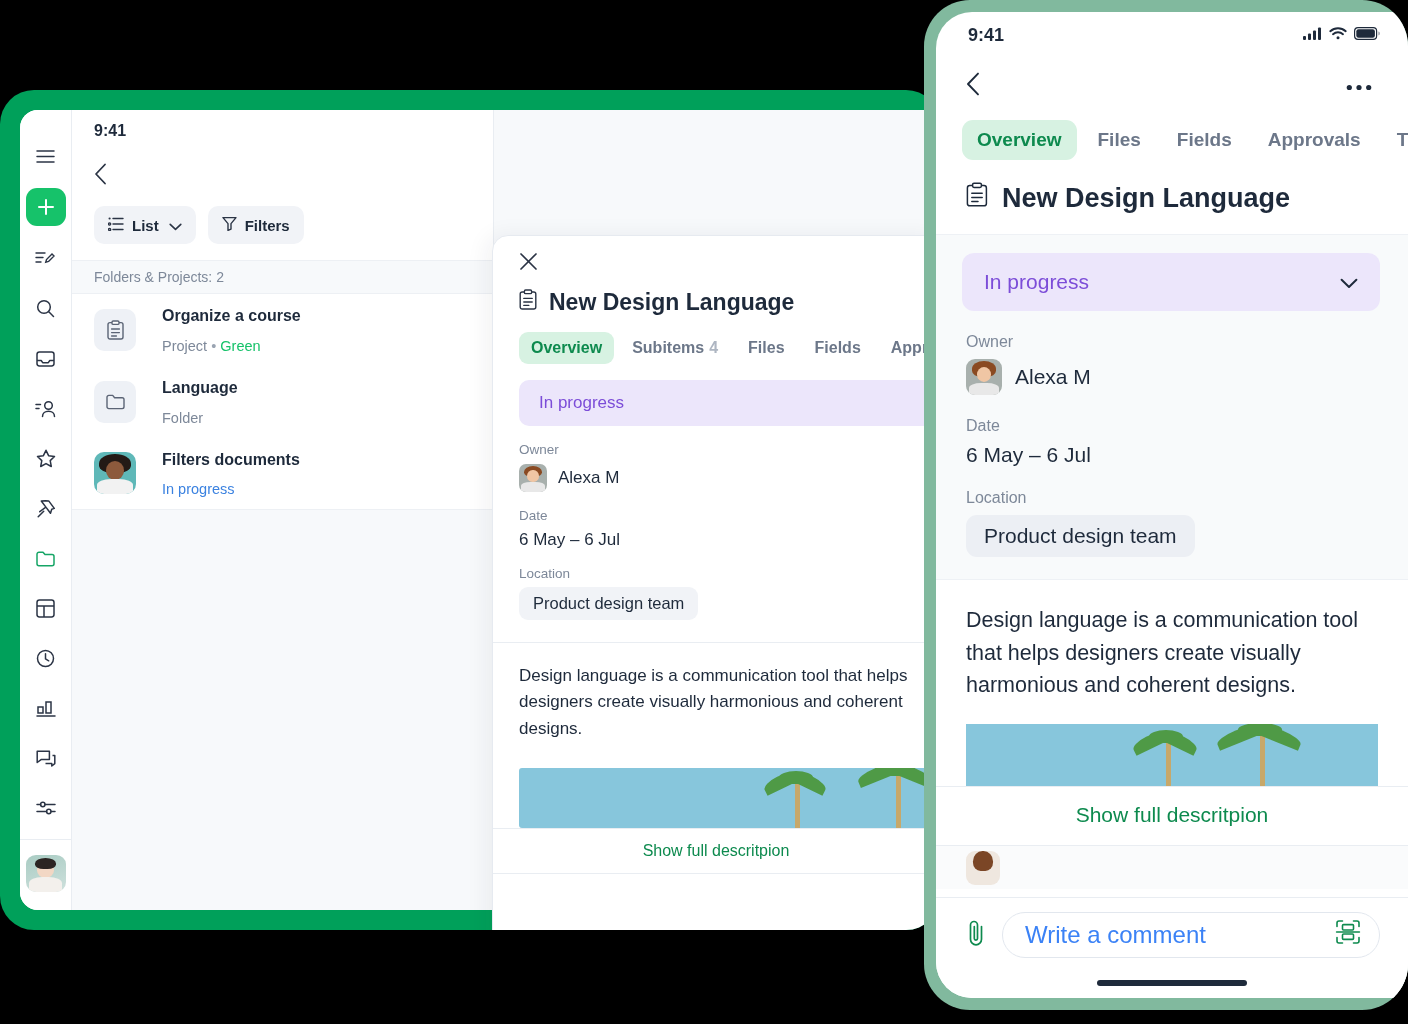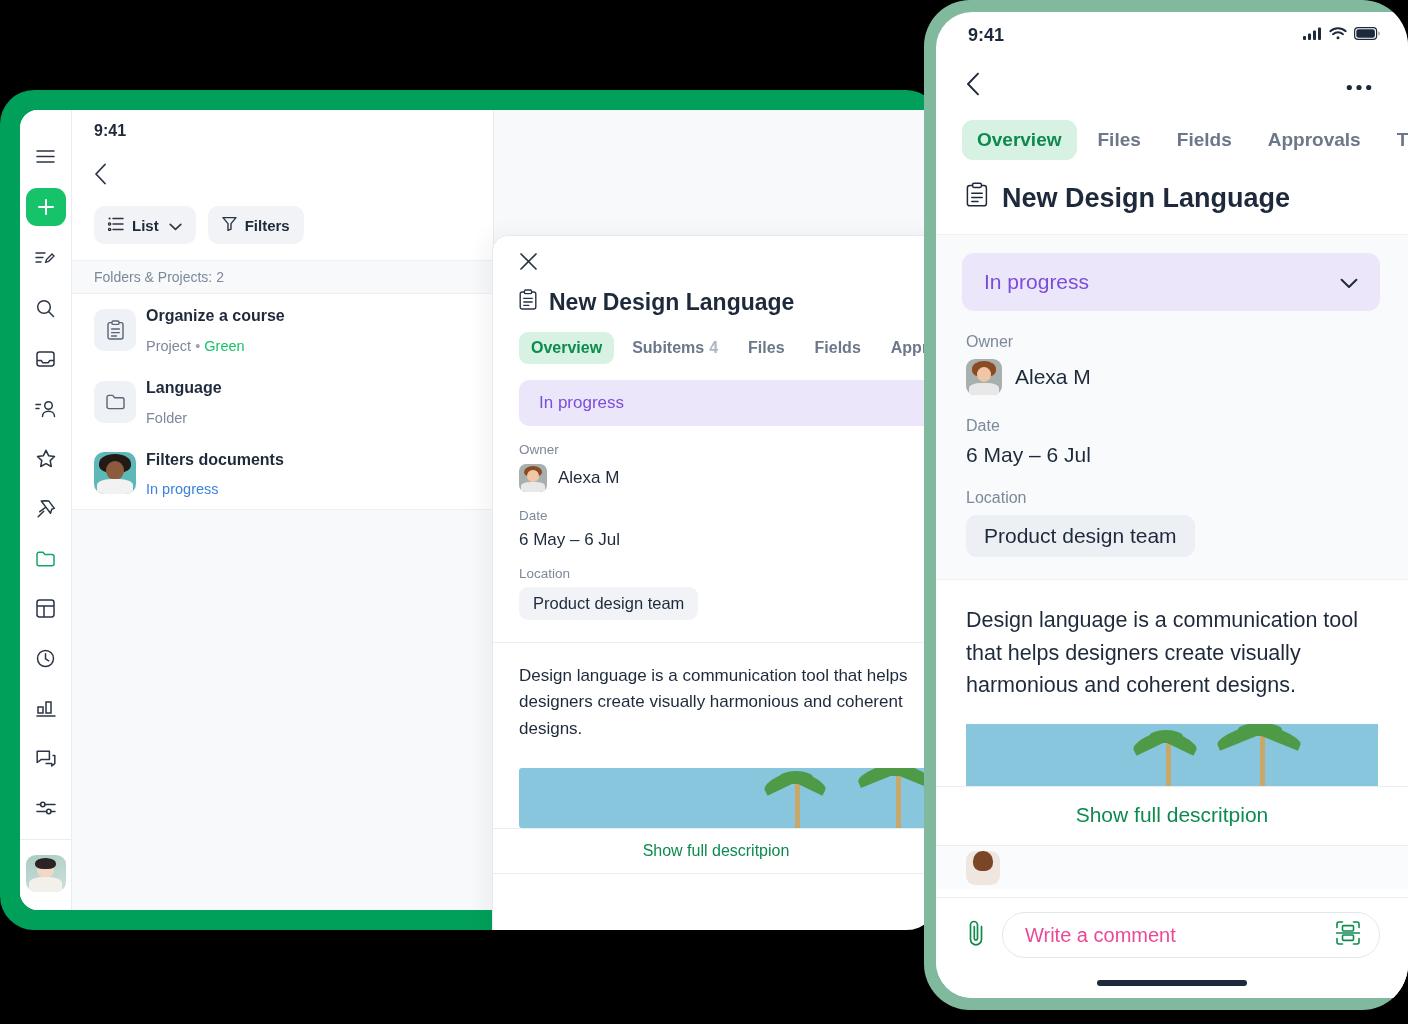--- a/index.html
+++ b/index.html
@@ -81,21 +81,21 @@
     height: 38px; border-radius: 10px; background: #f1f3f7;
     display: flex; align-items: center; gap: 8px;
     padding: 0 14px; font-size: 15px; font-weight: bold; color: #1e2a3b;
   }
   .pill .cdown { color: #2b3445; margin-left: 2px; }
   .section-head {
     background: #f7f9fb; border-top: 1px solid #edf0f4; border-bottom: 1px solid #edf0f4;
     padding: 8px 22px; font-size: 14px; color: #7d8899;
   }
   .row {
-    display: flex; align-items: center; gap: 10px;
+    display: flex; align-items: center; gap: 26px;
     padding: 12px 22px; min-height: 62px;
   }
   .row-ico {
     width: 42px; height: 42px; min-width: 42px; border-radius: 10px;
     background: #eef1f6; display: flex; align-items: center; justify-content: center;
     color: #5b6475;
   }
   .row-av {
     width: 42px; height: 42px; min-width: 42px; border-radius: 10px;
     overflow: hidden; position: relative;
@@ -250,21 +250,21 @@
   .ph-spacer { flex: 1 1 auto; }
   .ph-composer {
     border-top: 1px solid #e9edf2; background: #fff;
     display: flex; align-items: center; gap: 14px;
     padding: 14px 28px 10px 30px;
   }
   .ph-input {
     flex: 1 1 auto; height: 46px; border: 1px solid #e2e7ee;
     border-radius: 23px; display: flex; align-items: center;
     justify-content: space-between; padding: 0 18px 0 22px;
-    font-size: 20px; color: #ec4899;
+    font-size: 24px; color: #3b82f6;
   }
   .ph-home {
     height: 30px; display: flex; align-items: center; justify-content: center;
     background: #fff;
   }
   .ph-home-bar { width: 150px; height: 6px; border-radius: 3px; background: #1e2a3b; }
 
   
   .av { width: 100%; height: 100%; position: relative; }
   .av .hair { position: absolute; border-radius: 50% 50% 40% 40%; }

